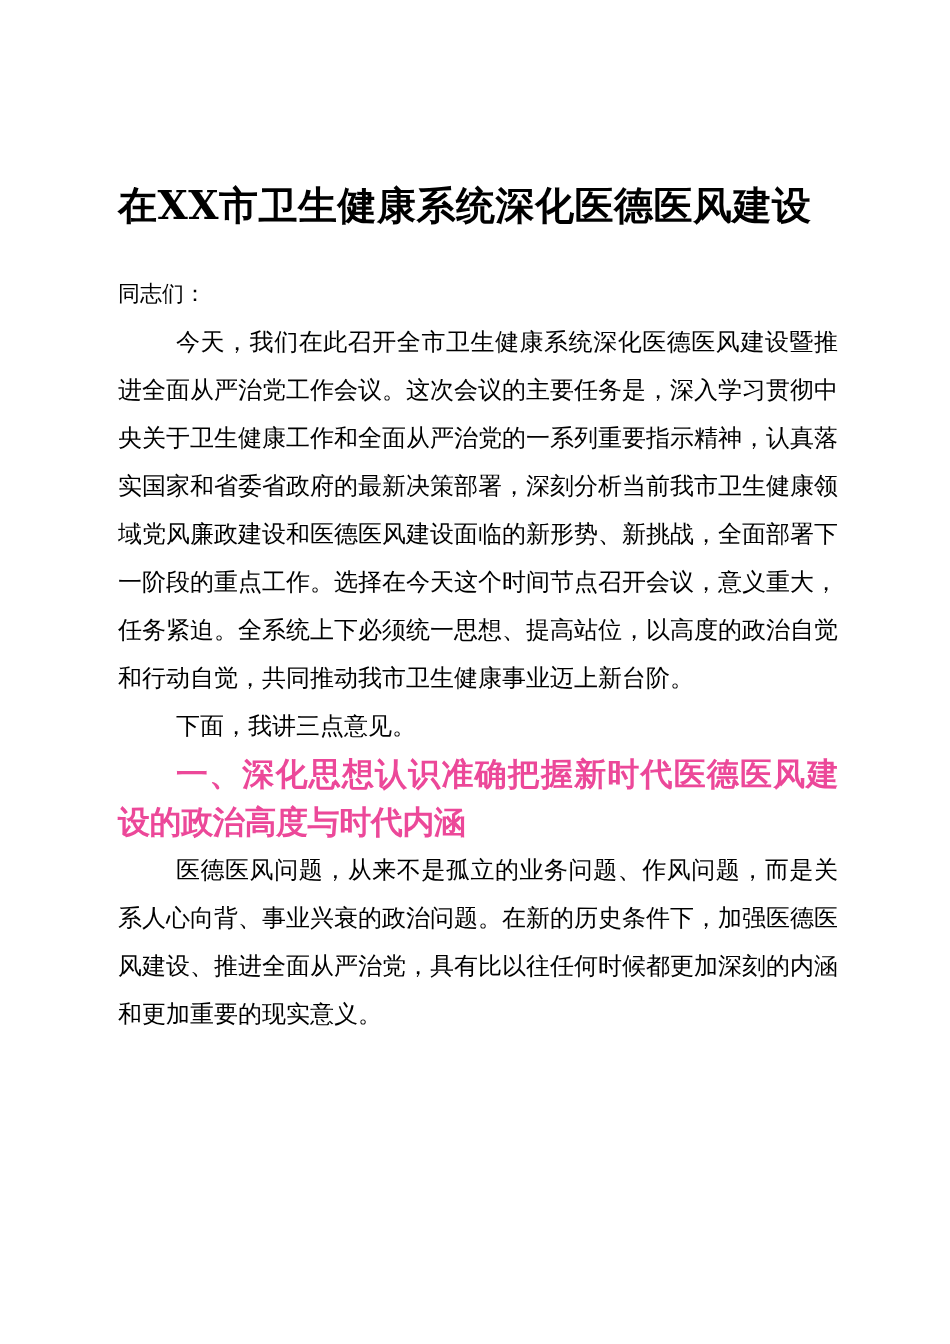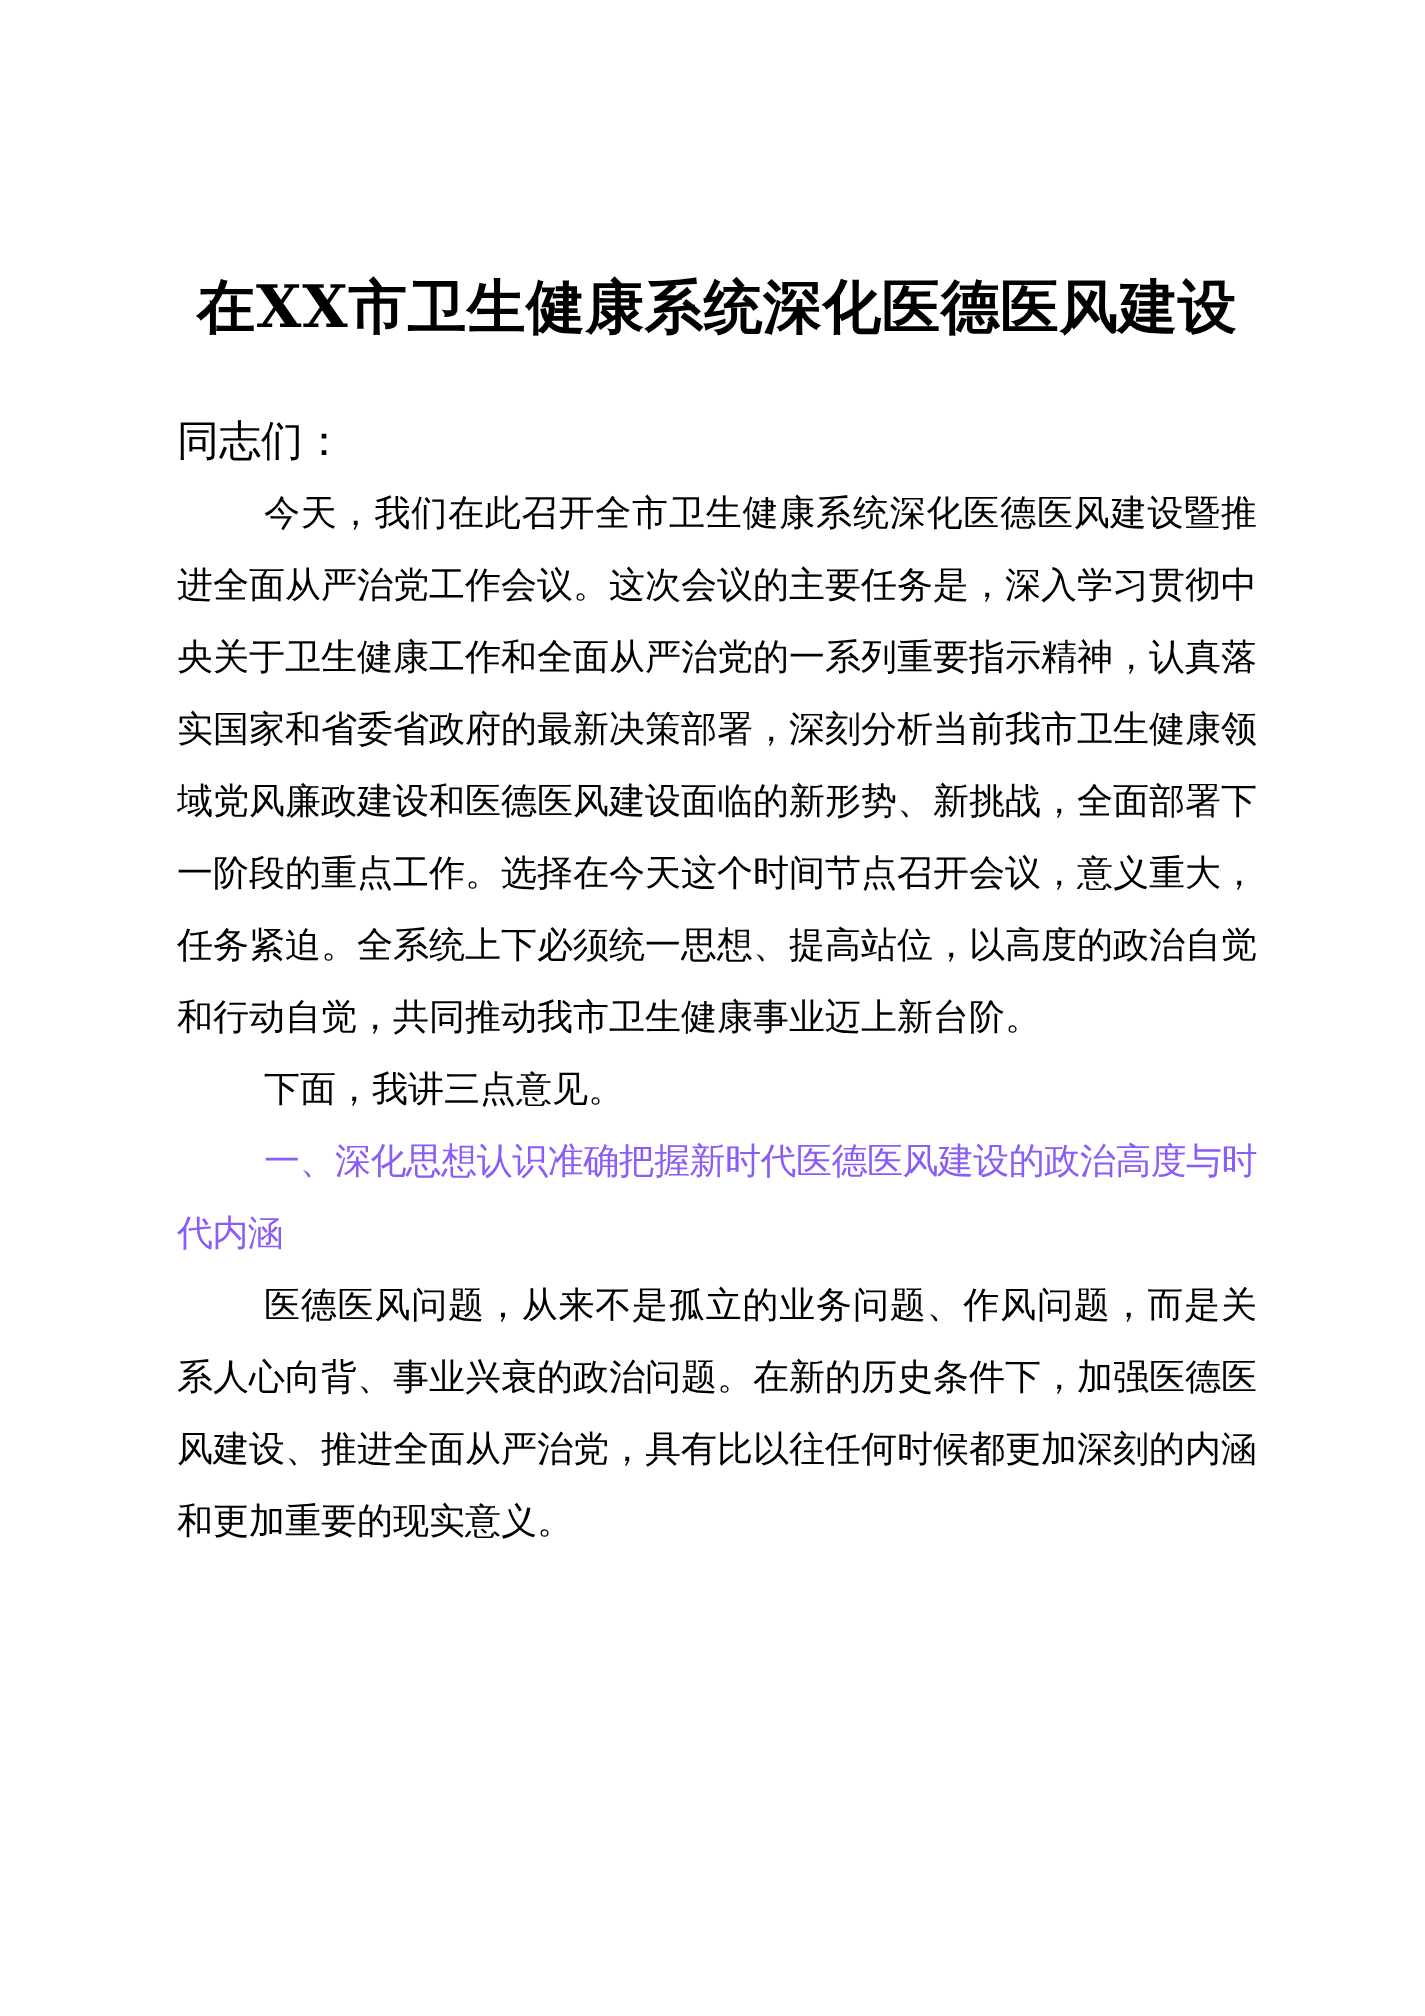--- a/index.html
+++ b/index.html
@@ -22,21 +22,21 @@
     position: absolute;
     left: 118px;
     top: 0;
     width: 720px;
   }
 
   
   .doc-title {
     margin: 0;
     padding-top: 178px;
-    text-align: center;
+    text-align: left;
     font-family: "DejaVu Serif", "Liberation Serif", serif;
     font-weight: 700;
     font-size: 39px;
     line-height: 54px;
     letter-spacing: 0.5px;
     color: #000000;
     -webkit-font-smoothing: none;
   }
 
   .doc-title .title-line {
@@ -64,35 +64,35 @@
     font-size: 24px;
     line-height: 48px;
     color: #000000;
   }
 
   p.salutation {
     margin: 0;
     text-indent: 0;
     text-align: left;
     font-family: "DejaVu Sans", "Liberation Sans", sans-serif;
-    font-size: 28px;
+    font-size: 22px;
     line-height: 48px;
     color: #000000;
   }
 
   p.section-heading {
     margin: 0;
     text-indent: 58px;
     text-align: justify;
     text-justify: inter-character;
     font-family: "DejaVu Sans", "Liberation Sans", sans-serif;
-    font-weight: 400;
-    font-size: 24px;
+    font-weight: 700;
+    font-size: 32px;
     line-height: 48px;
-    color: #8b5cf6;
+    color: #ec4899;
     letter-spacing: -0.4px;
   }
 </style>
 </head>
 <body>
 
 <div class="page">
   <div class="content">
 
     <h1 class="doc-title">

